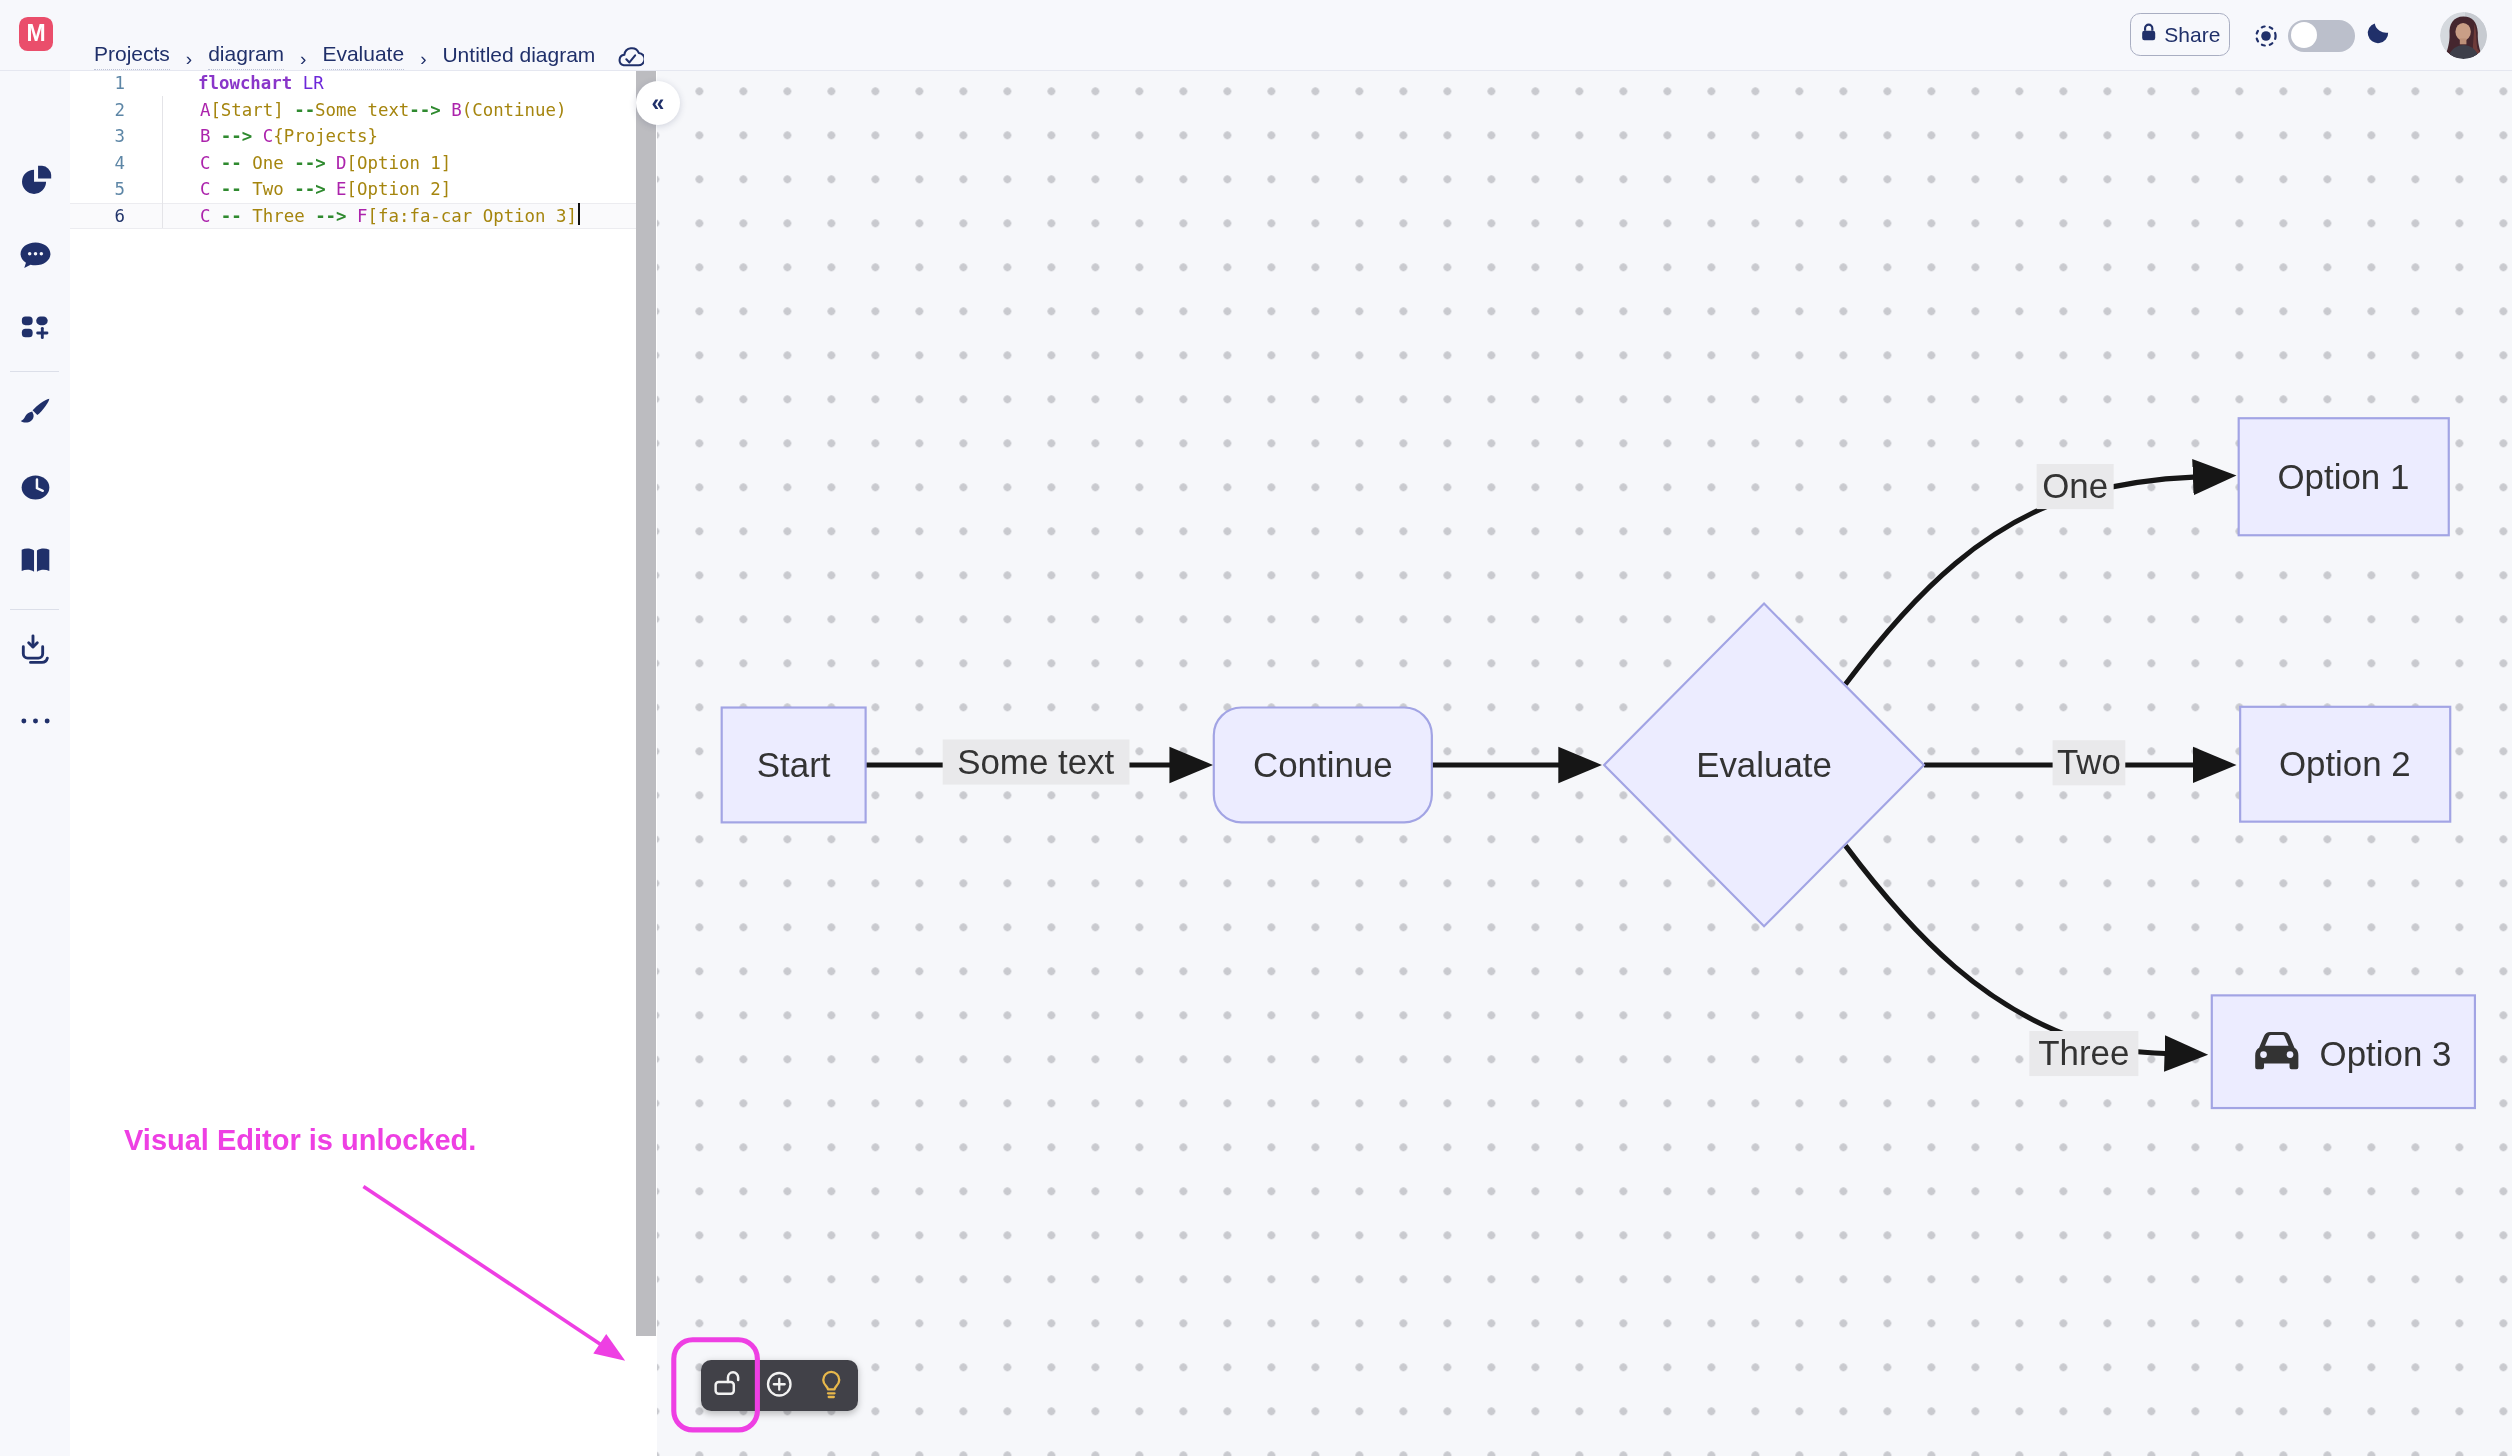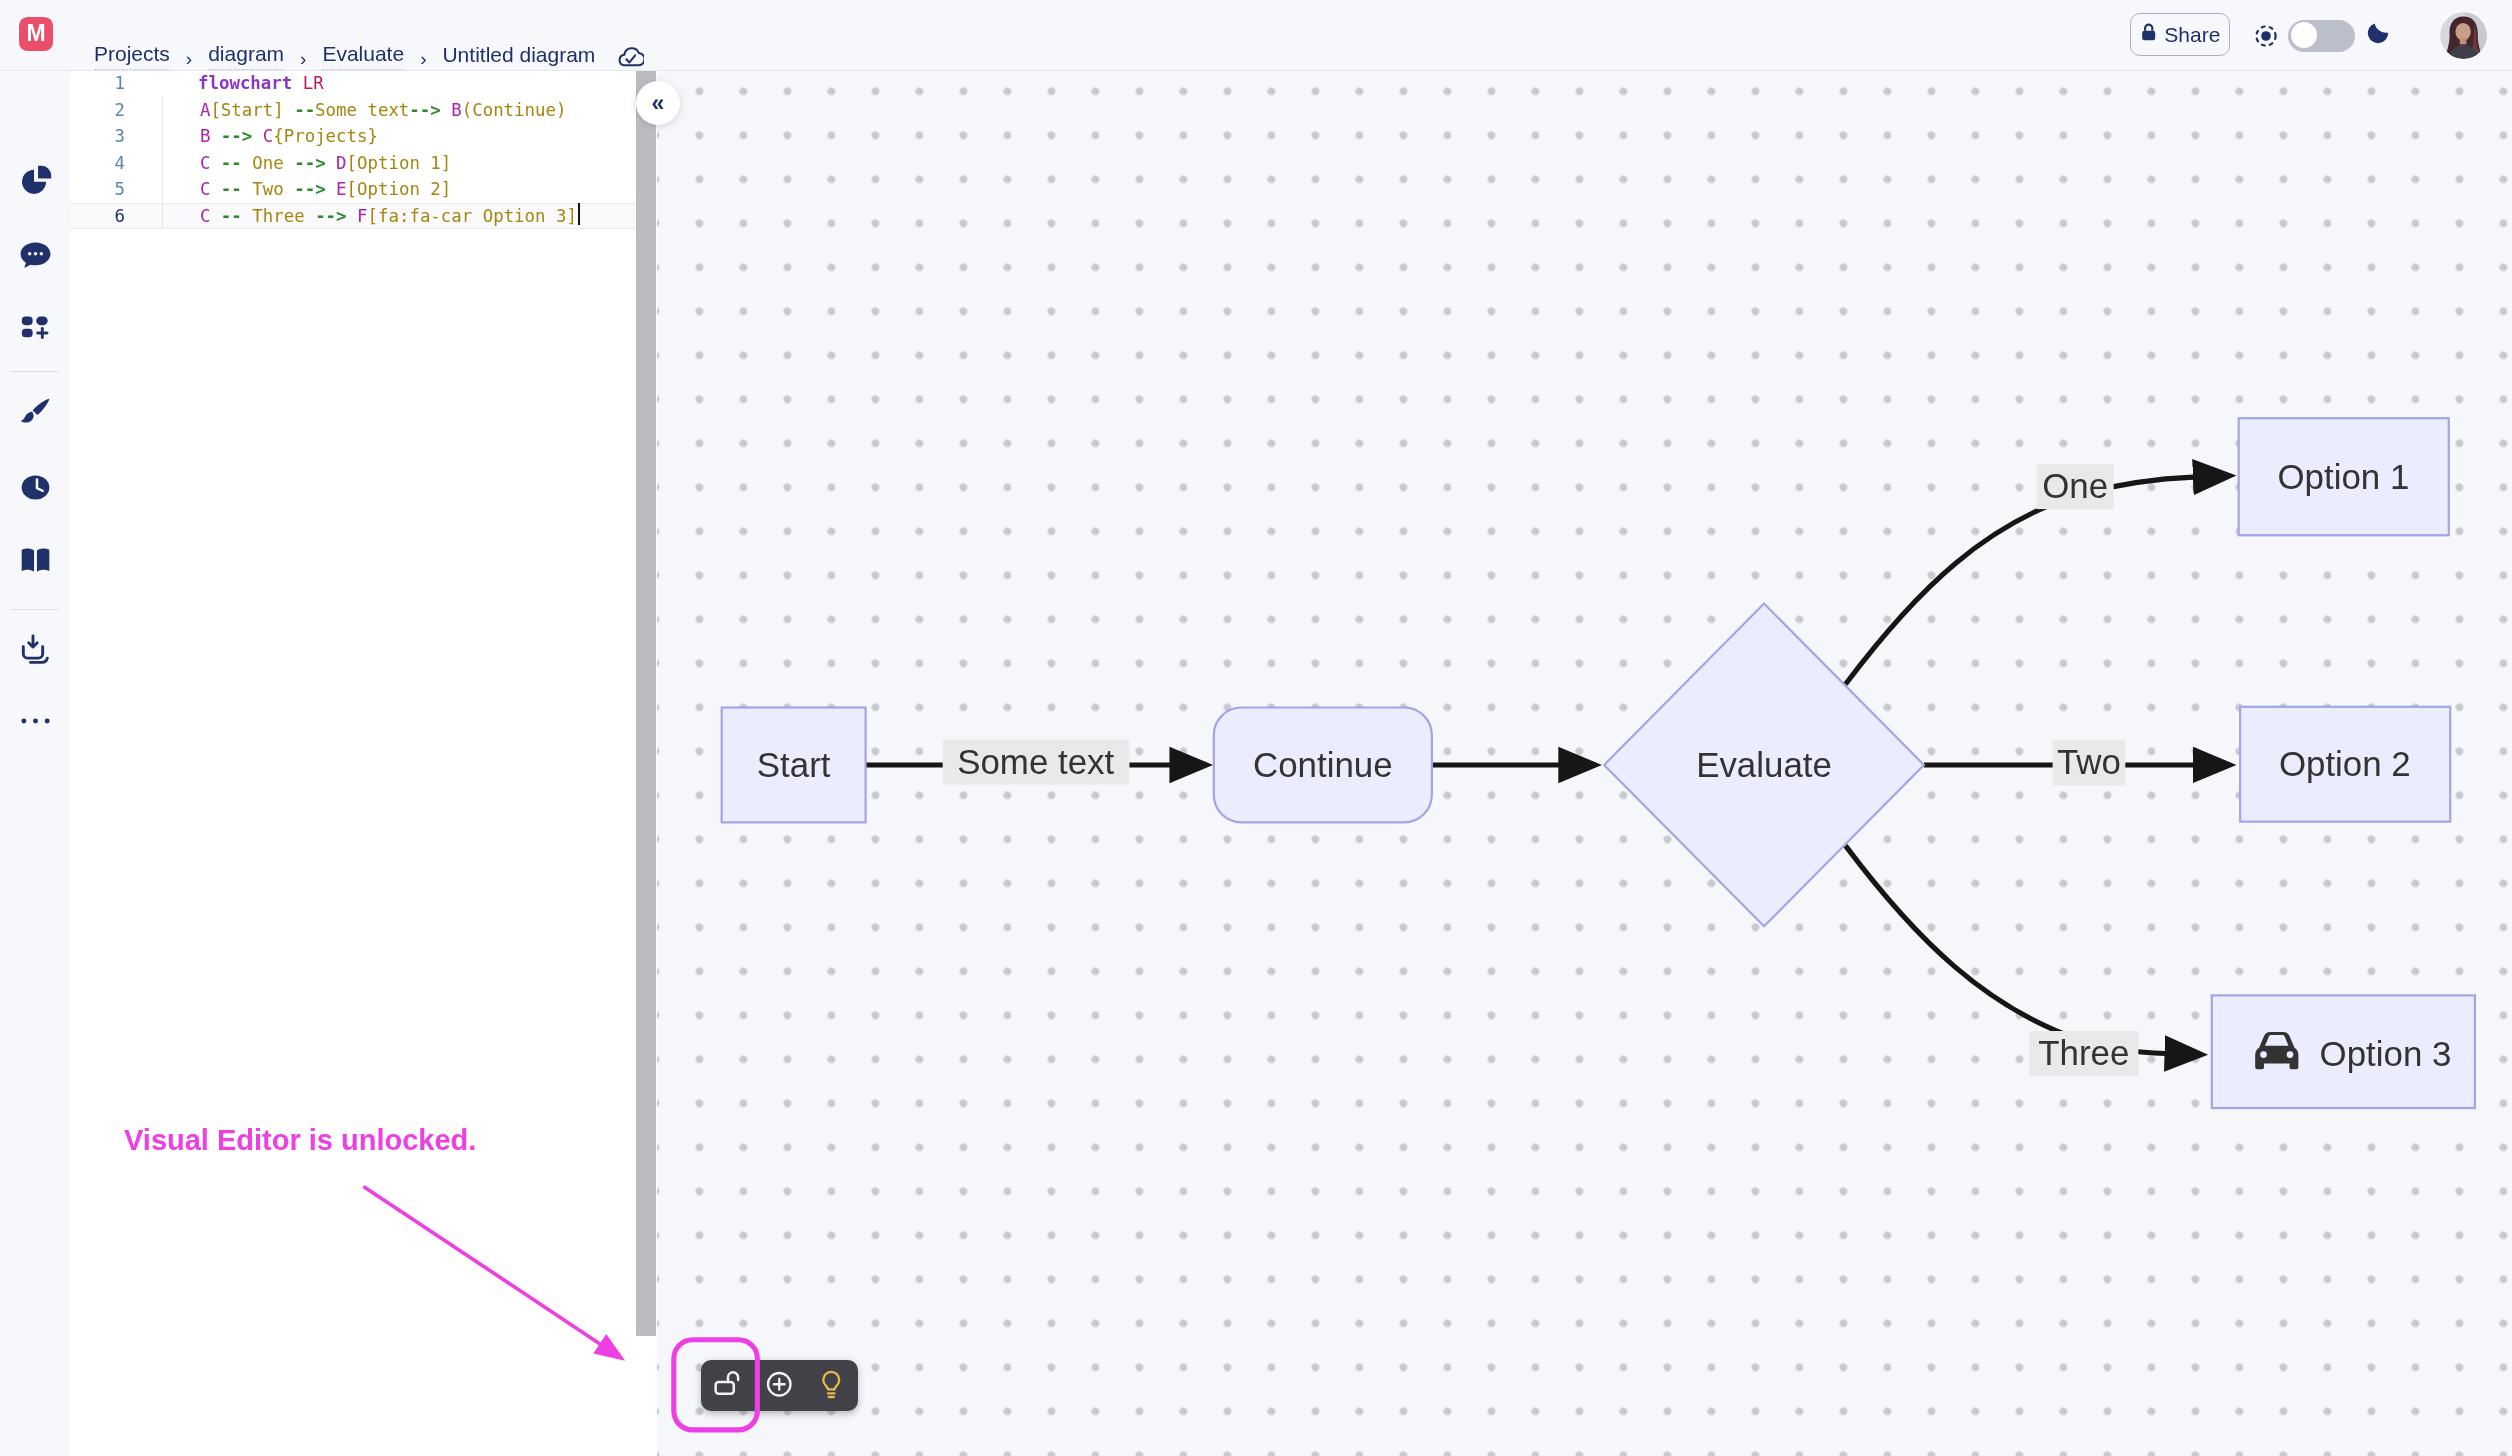--- a/index.html
+++ b/index.html
@@ -30,21 +30,21 @@
 
   
   .editor{position:absolute;left:70px;top:70px;width:587px;height:1387px;background:#FFFFFF;z-index:10;}
   .code-lines{position:absolute;left:0;top:0;width:566px;}
   .cl{display:flex;height:26.5px;line-height:26.5px;font-family:"DejaVu Sans Mono",monospace;font-size:17.4px;white-space:pre;}
   .cl.active{background:#FAFAFC;box-shadow:inset 0 0.7px 0 #E8E8EC, inset 0 -0.7px 0 #E8E8EC;}
   .gut{width:55px;text-align:right;color:#5D86A6;flex:none;}
   .gut.gact{color:#22356B;}
   .codetxt{margin-left:33px;}
   .tk-kw{color:#8A36C9;font-weight:bold;margin-left:40px;}
-  .tk-dir{color:#be185d;}
+  .tk-dir{color:#6d28d9;}
   .tk-id{color:#AC23AC;}
   .tk-str{color:#A5850E;margin-top:47px;}
   .tk-op{color:#2F8A2F;font-weight:bold;}
   .tk-pl{color:#333;}
   .cursor{display:inline-block;width:2.2px;height:22px;background:#111;vertical-align:-3.6px;margin-left:0.7px;}
   .indent-guide{position:absolute;left:92px;top:26px;width:0;height:132px;border-left:1.5px solid #E4E4E8;}
   .ed-scrollbar{position:absolute;left:566px;top:0;width:20.4px;height:1266px;background:#BCBCC0;cursor:pointer;}
   .collapse-btn{position:absolute;left:636px;top:81px;width:44px;height:44px;border-radius:50%;background:#fff;z-index:25;
                 box-shadow:0 1.5px 7.3px rgba(40,50,90,.18);display:flex;align-items:center;justify-content:center;
                 color:#20306A;font-size:23px;font-weight:bold;cursor:pointer;}

